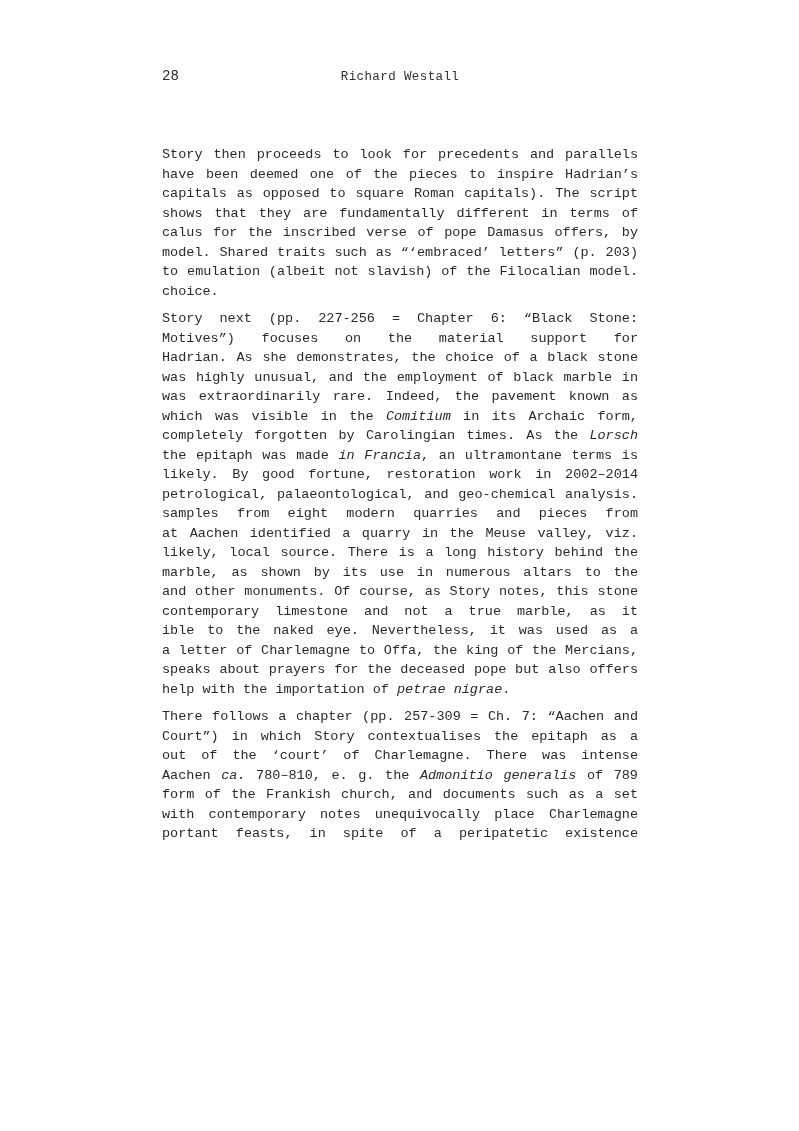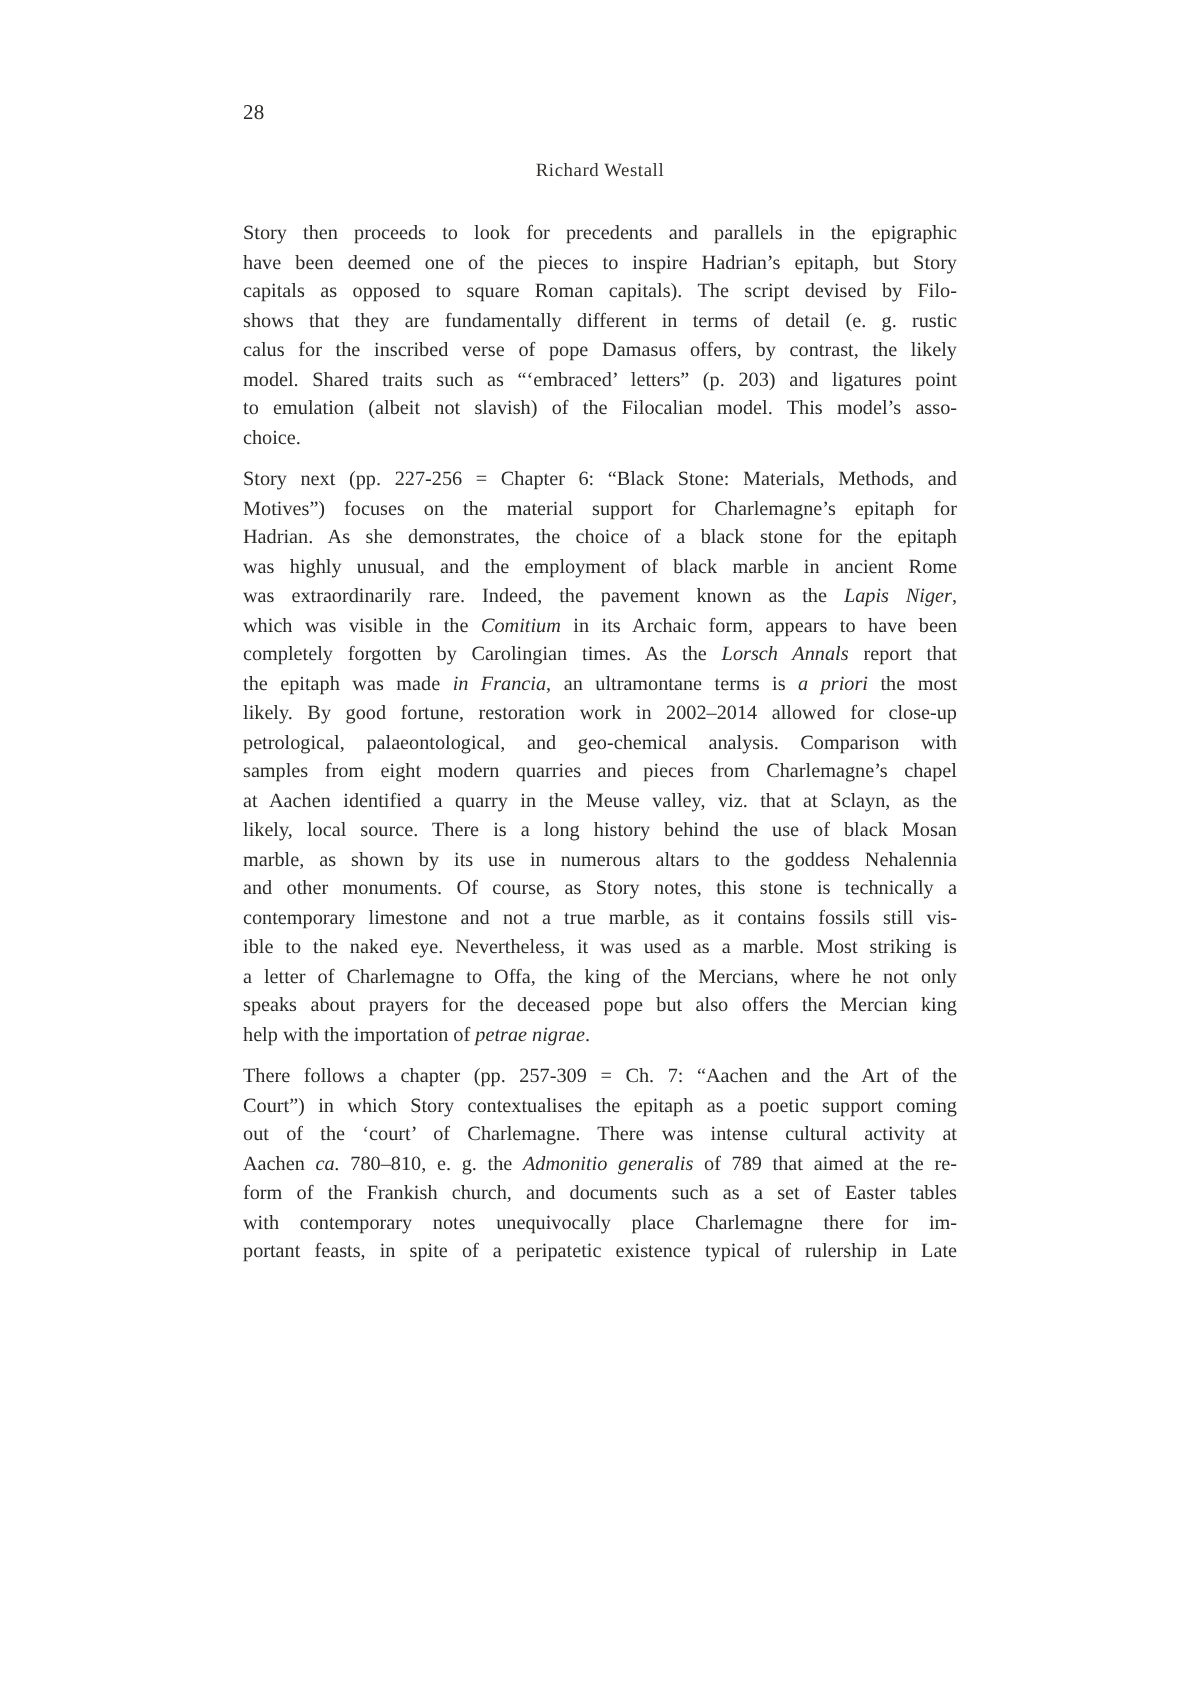--- a/index.html
+++ b/index.html
@@ -6,21 +6,21 @@
     margin: 0;
     padding: 0;
     background: #ffffff;
   }
   .page {
     position: relative;
     width: 799px;
     height: 1131px;
     background: #ffffff;
     overflow: hidden;
-    font-family: Liberation Serif, serif;
+    font-family: Liberation Mono, monospace;
     color: #2b2a28;
   }
   .running-header {
     position: absolute;
     top: 68px;
     left: 162px;
     width: 476px;
     height: 20px;
   }
   .page-number {
@@ -31,21 +31,20 @@
     letter-spacing: 0.2px;
     color: #2b2a28;
   }
   .running-title {
     display: block;
     text-align: center;
     font-size: 12.5px;
     letter-spacing: 0.4px;
     color: #33312f;
     padding-top: 2px;
-    margin-top: 36px;
   }
   .body-text {
     position: absolute;
     top: 145px;
     left: 162px;
     width: 476px;
     font-size: 13.5px;
     line-height: 19.5px;
   }
   .paragraph {

